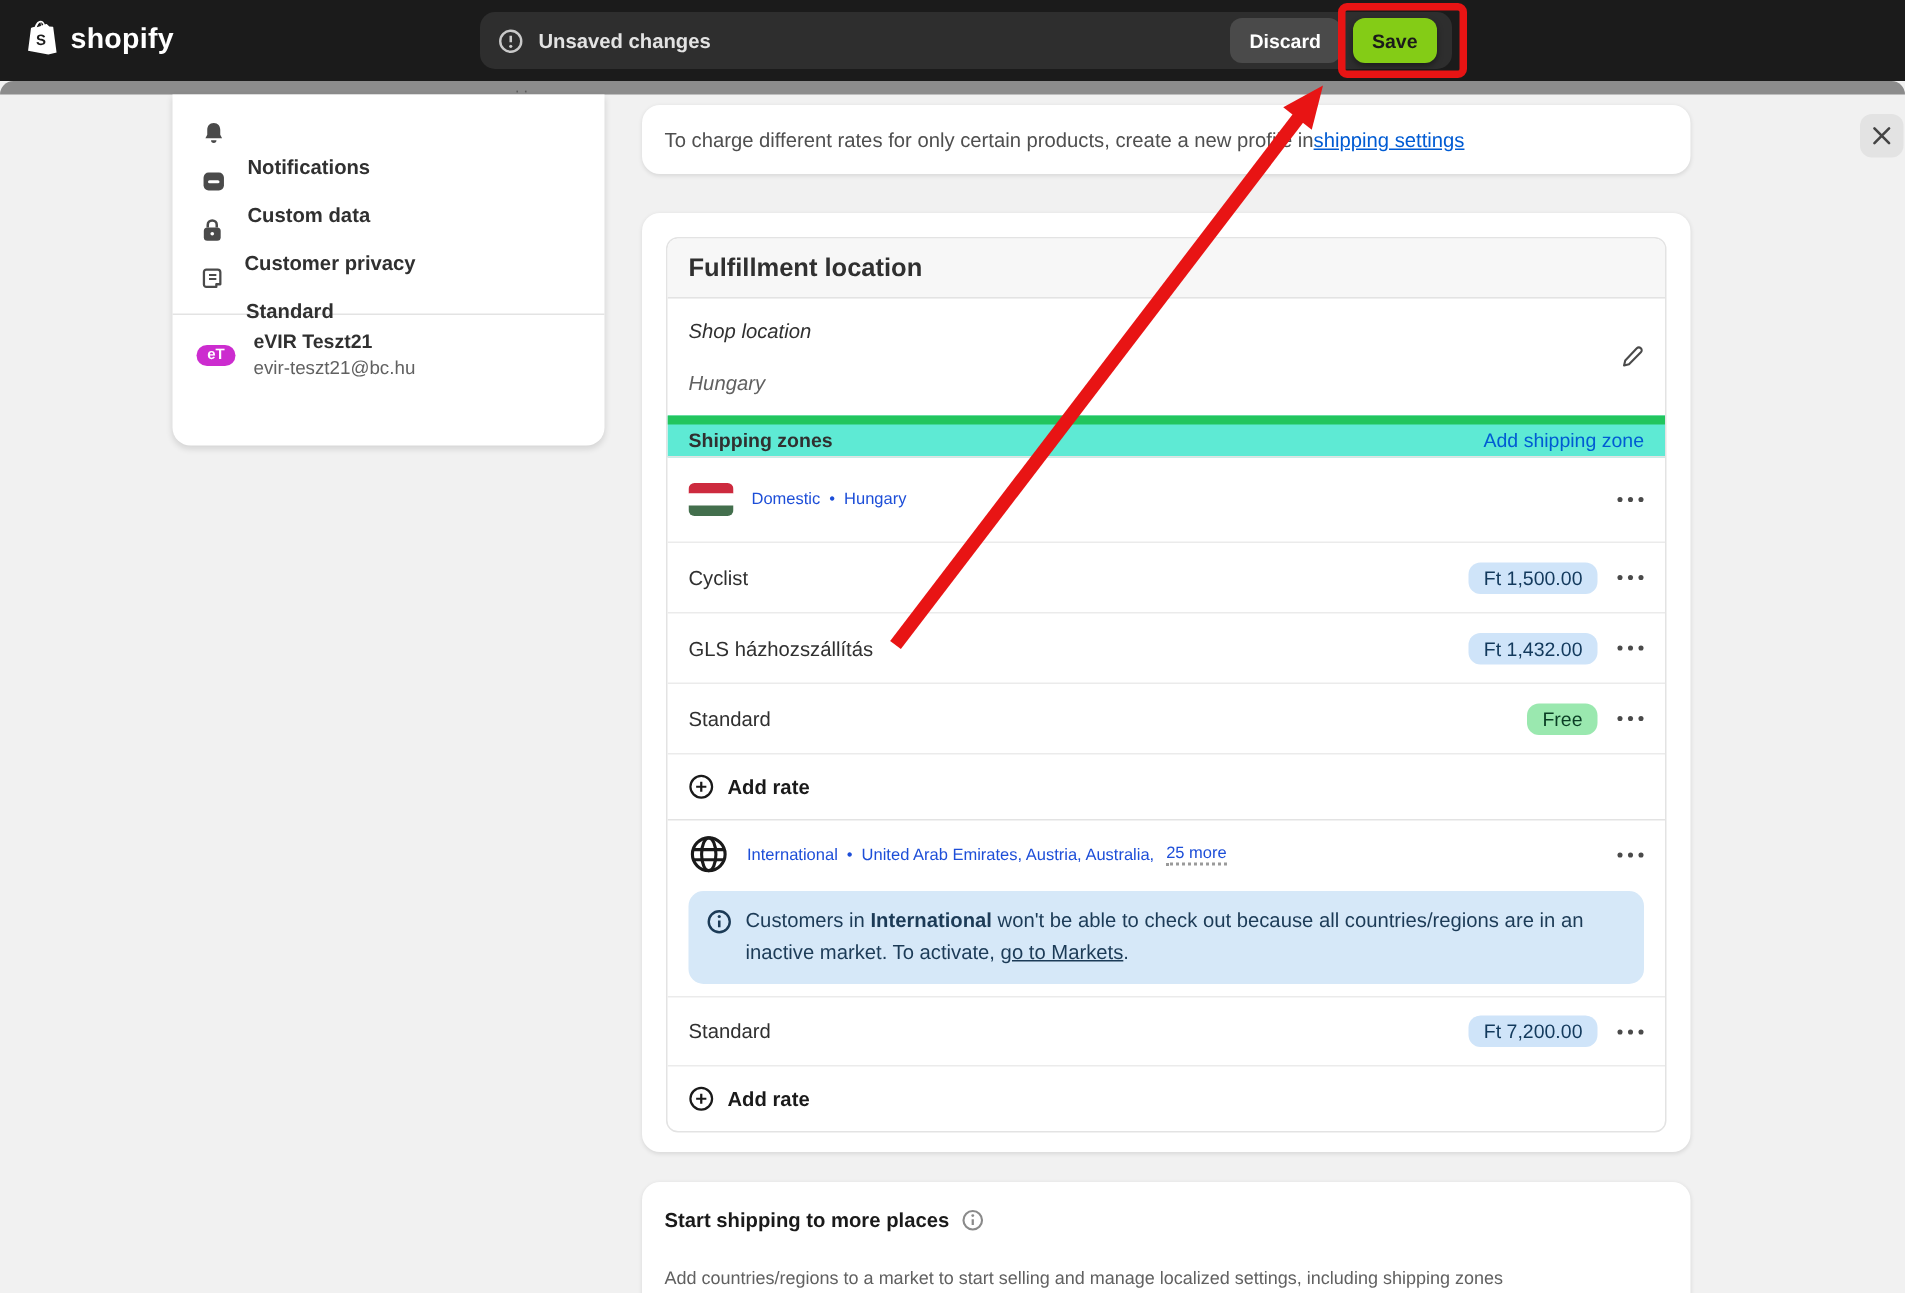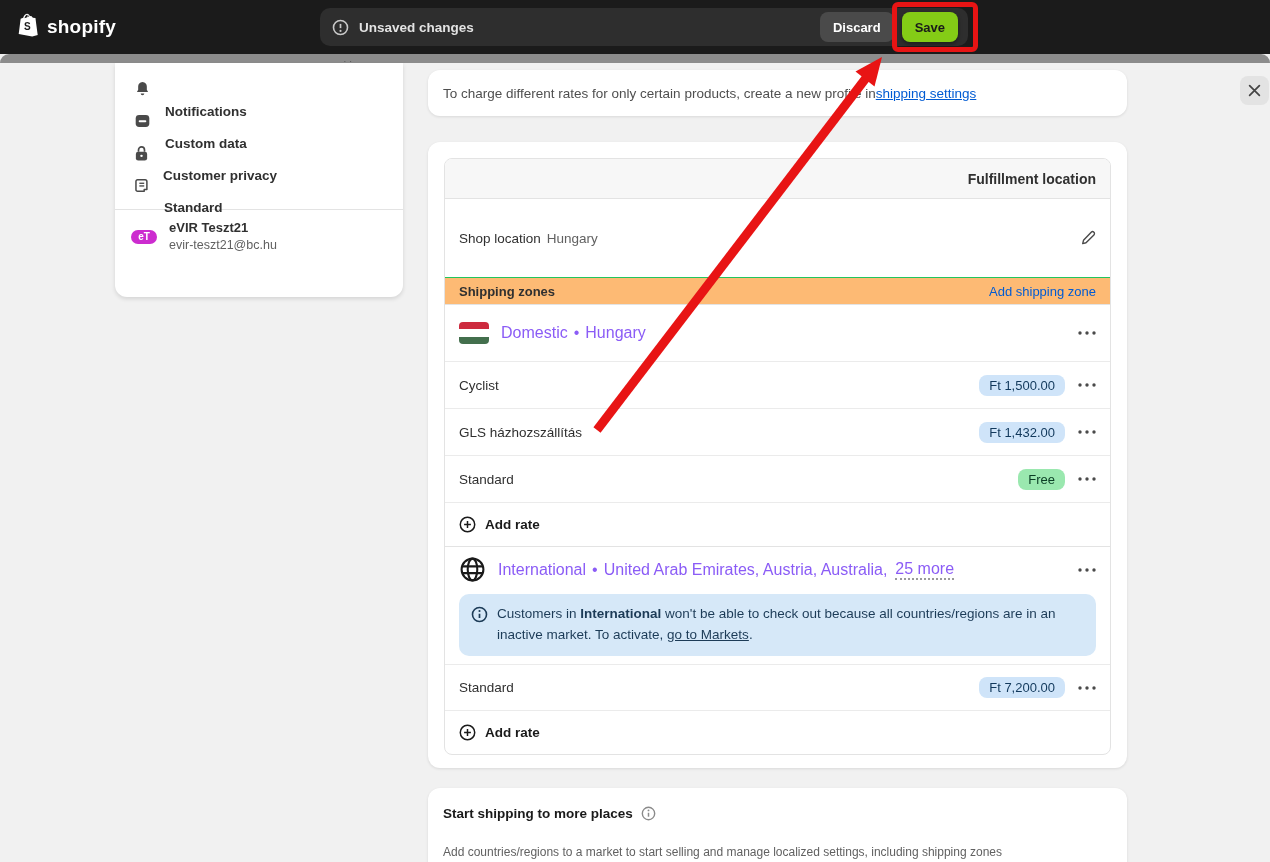--- a/index.html
+++ b/index.html
@@ -38,28 +38,28 @@
   
   .card{ position:absolute; background:#fff; border-radius:12px; box-shadow:0 1px 3px rgba(0,0,0,.1); }
   .note-card{ left:428px; top:70px; width:699px; height:46px; display:flex; align-items:center; padding:0 15px; font-size:13.5px; color:#4f4f4f; }
   .link-blue{ color:#005bd3; text-decoration:underline; cursor:pointer; }
   .link-plain{ color:#005bd3; text-decoration:none; cursor:pointer; font-weight:400; }
   .close-btn{ position:absolute; left:1240px; top:76px; width:29px; height:29px; background:#e3e3e3; border-radius:8px; display:flex; align-items:center; justify-content:center; cursor:pointer; }
 
   .ful-card{ left:428px; top:142px; width:699px; height:626px; padding:16px; }
   .table{ border:1px solid #e3e3e3; border-radius:8px; overflow:hidden; }
   .trow{ display:flex; align-items:center; padding:0 14px; }
-  .t-head{ height:40px; background:#f7f7f7; border-bottom:1px solid #e3e3e3; font-size:14px; font-weight:bold; color:#303030;justify-content:flex-end; }
+  .t-head{ height:40px; background:#f7f7f7; border-bottom:1px solid #e3e3e3; font-size:17px; font-weight:bold; color:#303030; }
   .t-shoploc{ height:78px; align-items:center; }
-  .shoploc-lines{ display:flex; flex-direction:row; gap:6px; }
+  .shoploc-lines{ display:flex; flex-direction:column; gap:20px;font-style:italic; }
   .lbl-main{ font-size:13.5px; font-weight:500; color:#303030; }
   .lbl-sub{ font-size:13.5px; color:#616161; }
-  .t-zonehead{ height:28px; background:#fdba74; border-top:1px solid #22c55e; border-bottom:1px solid #e3e3e3; font-size:13px; font-weight:bold; color:#303030; }
+  .t-zonehead{ height:28px; background:#5eead4; border-top:6px solid #22c55e; border-bottom:1px solid #e3e3e3; font-size:13px; font-weight:bold; color:#303030; }
   .t-zone{ height:56px; gap:12px; }
-  .zone-text{ display:flex; align-items:center; gap:6px; font-size:16px; color:#8b5cf6; }
+  .zone-text{ display:flex; align-items:center; gap:6px; font-size:11px; color:#1d4ed8; }
   .t-rate{ height:47px; border-top:1px solid #ebebeb; }
   .rate-name{ font-size:13.5px; color:#303030; }
   .t-addrate{ height:44px; border-top:1px solid #ebebeb; gap:9px; cursor:pointer; }
   .addrate-label{ font-size:13.5px; font-weight:bold; color:#1a1a1a; }
   .t-intl{ height:46px; border-top:1px solid #e3e3e3; gap:12px; }
   .right-cluster{ margin-left:auto; display:flex; align-items:center; gap:13px; }
   .badge{ border-radius:8px; padding:3px 10px; font-size:13px; white-space:nowrap; }
   .badge-info{ background:#cfe4f9; color:#12395c; }
   .badge-success{ background:#9ae8af; color:#0a3d24; }
   .dots-btn{ cursor:pointer; display:flex; align-items:center; }

